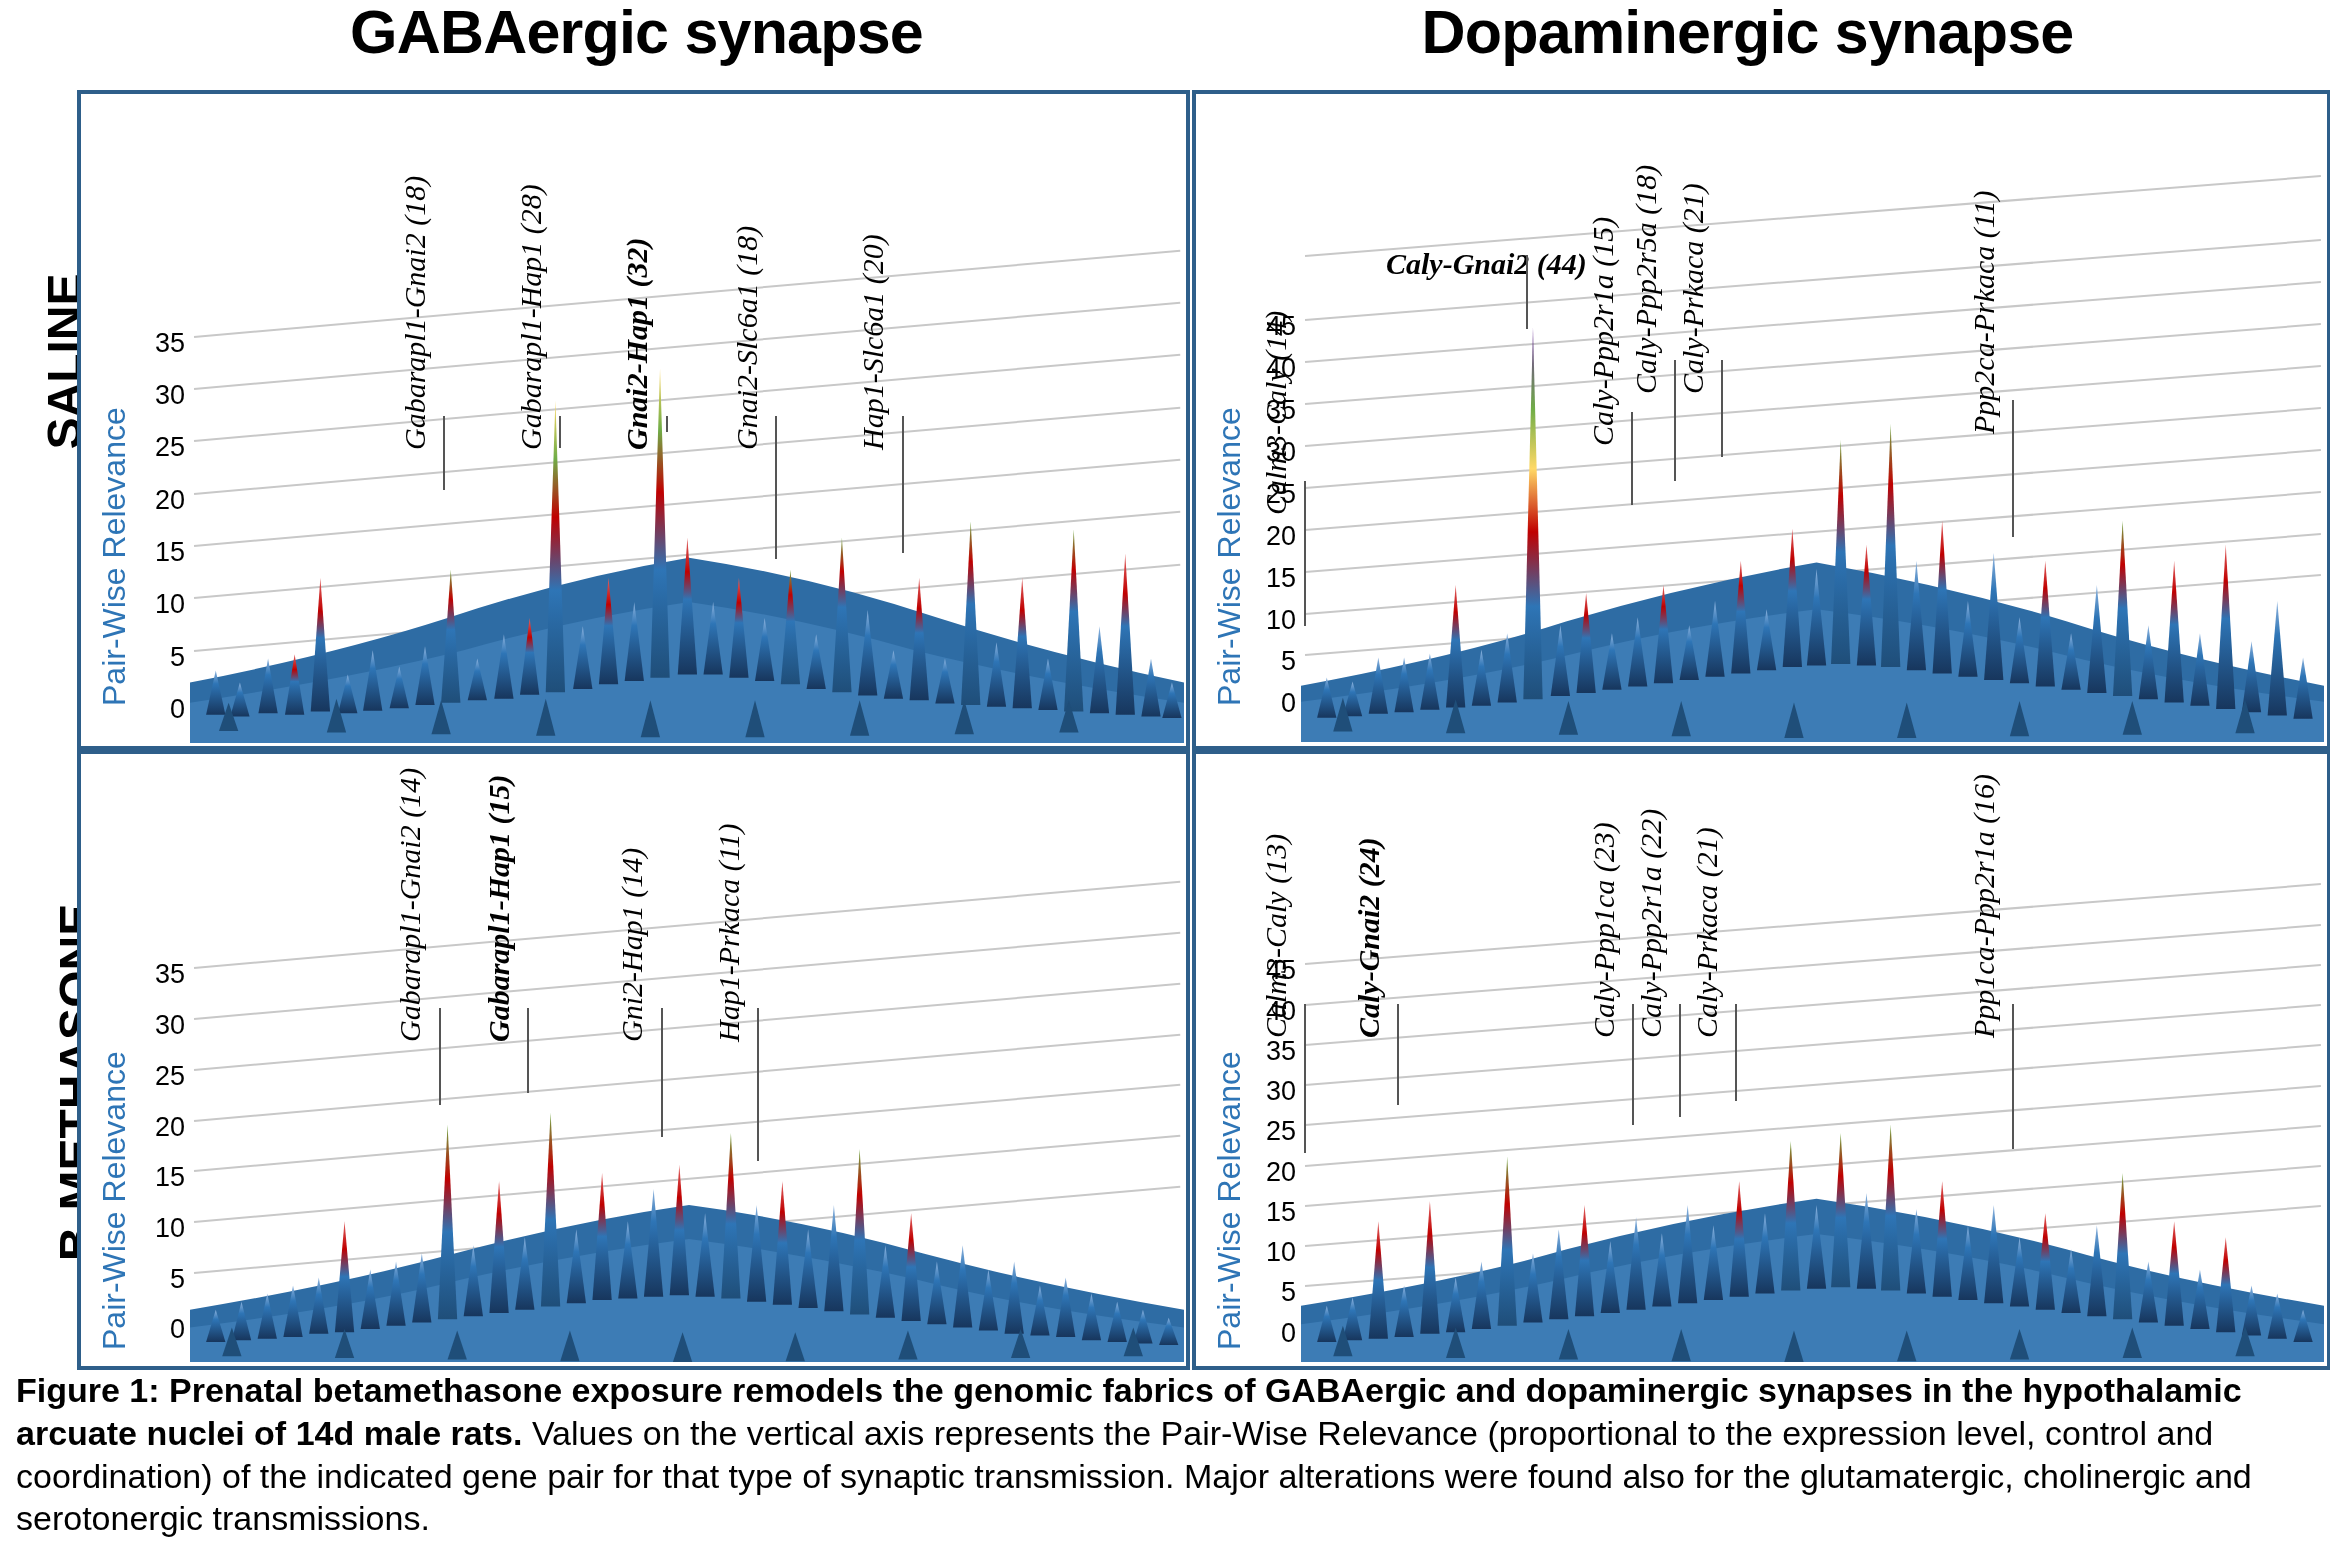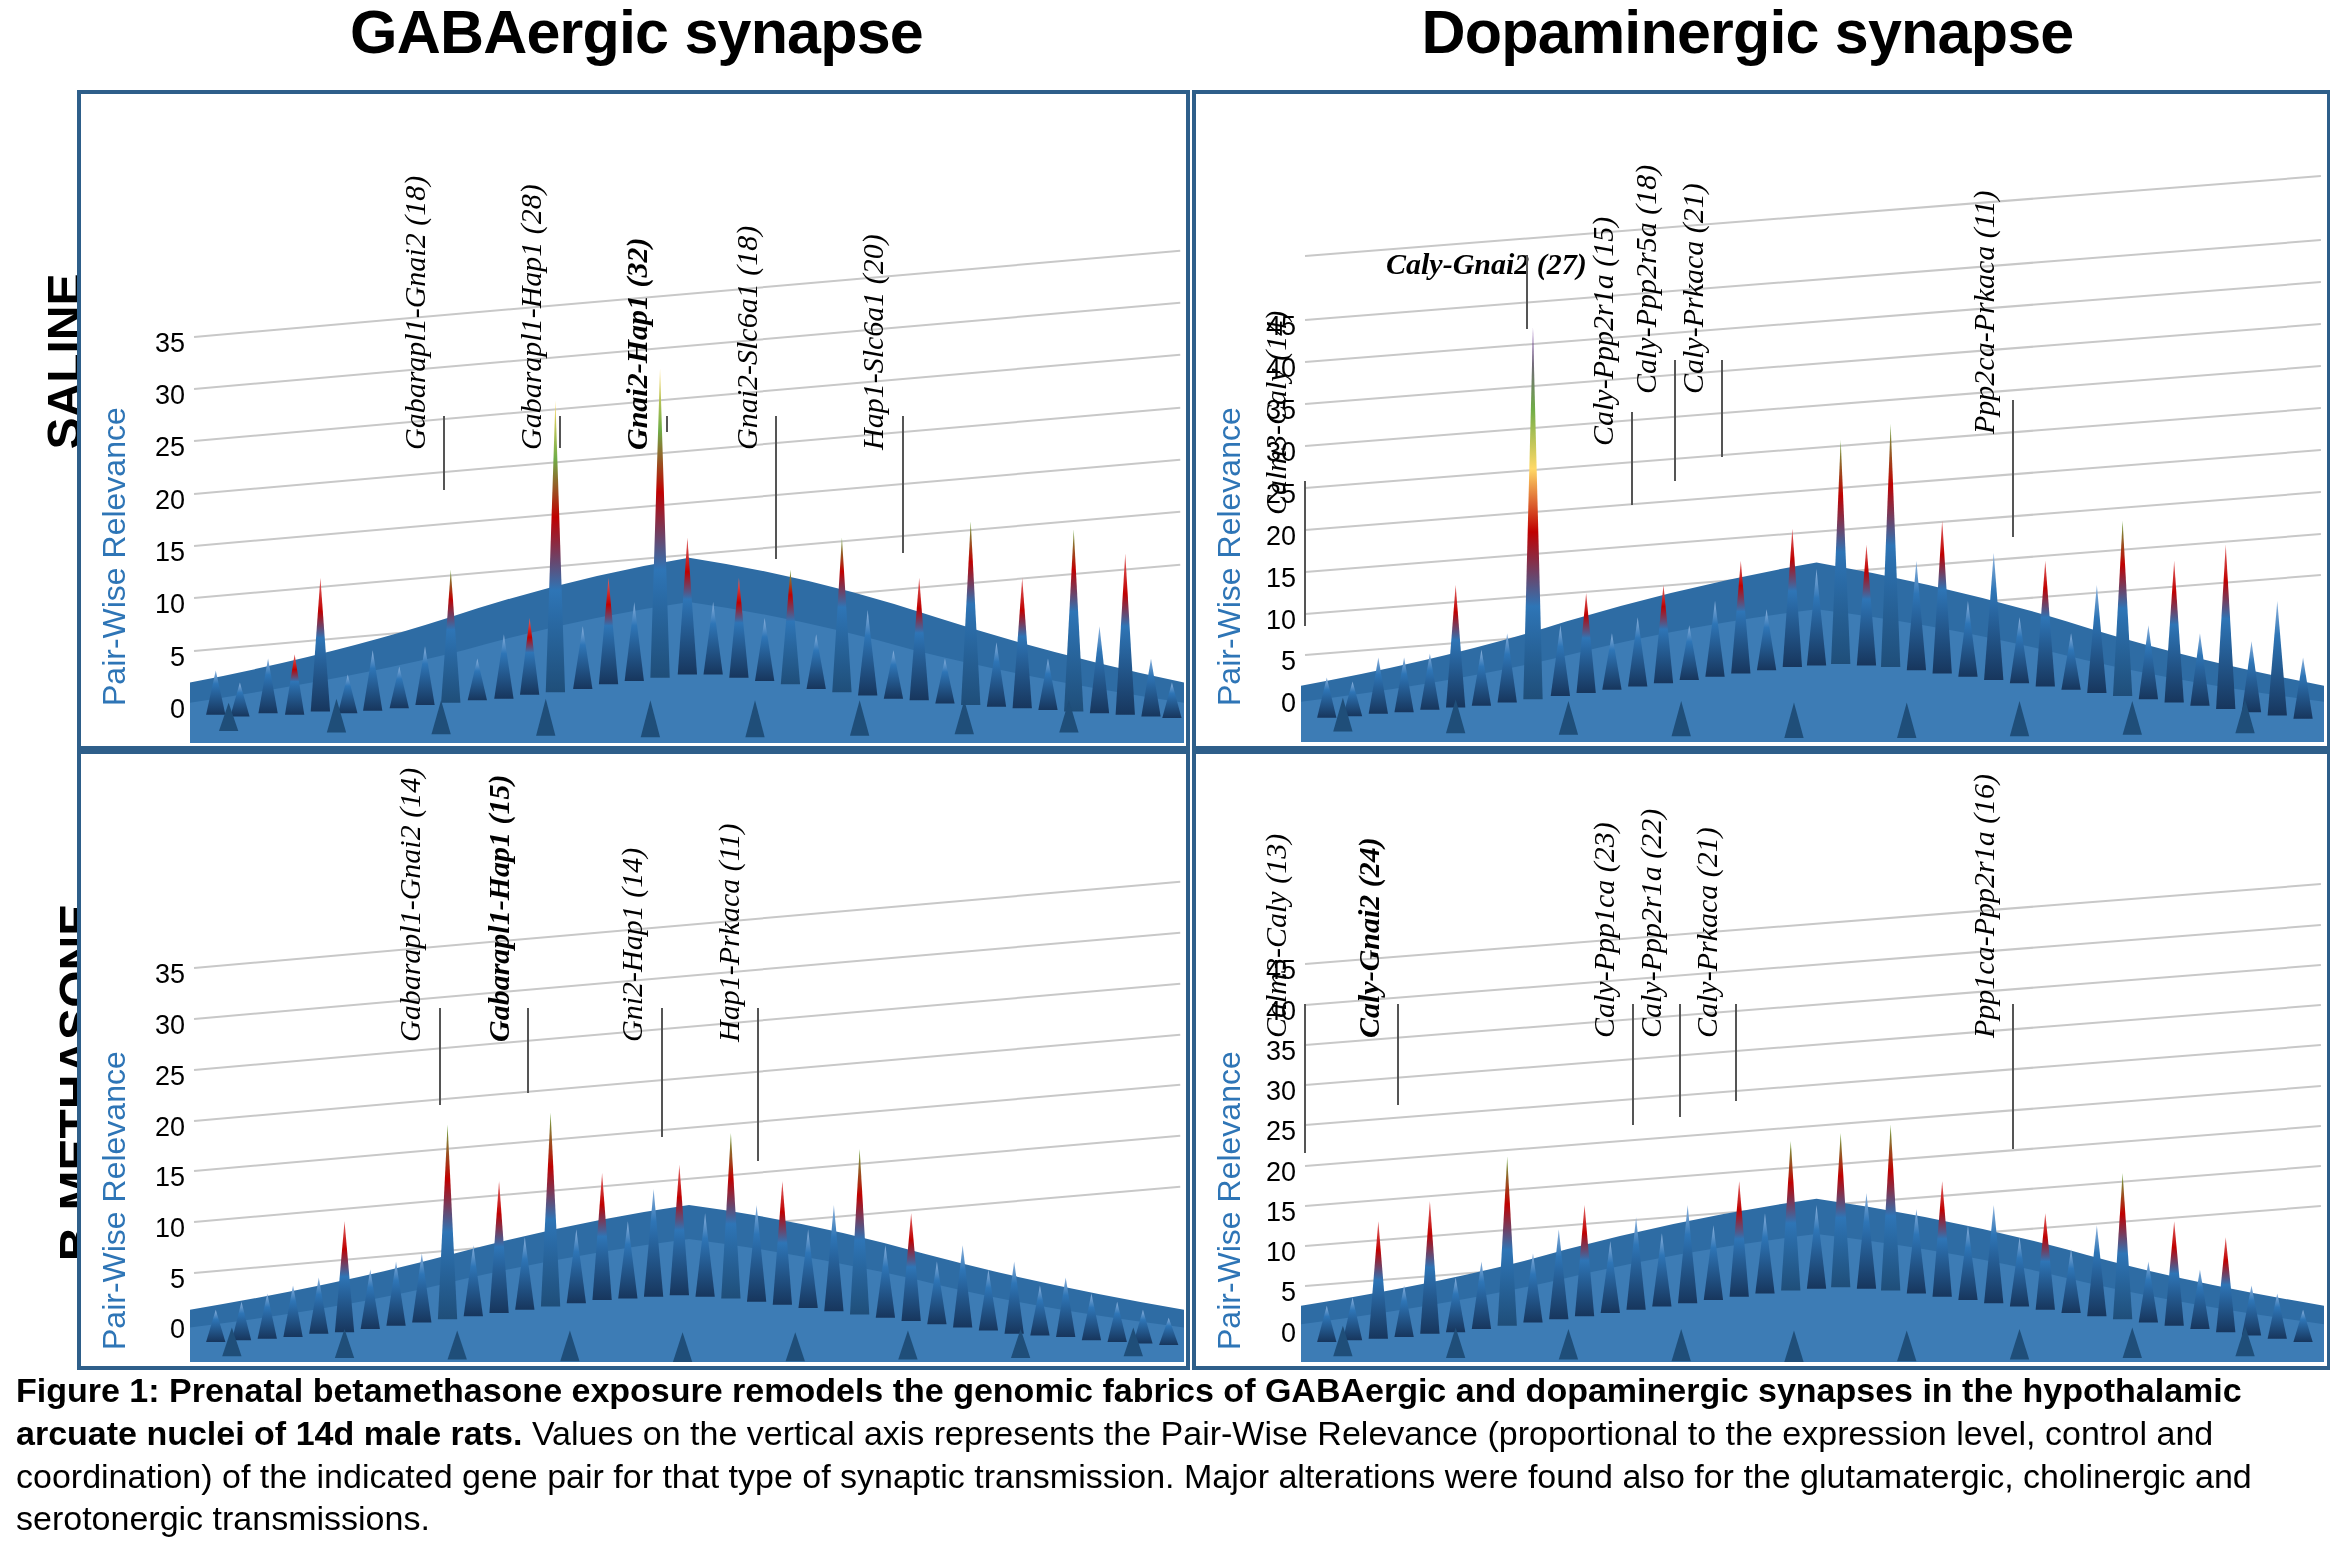--- a/index.html
+++ b/index.html
@@ -305,21 +305,21 @@
           <polygon points="880,568 892,524 904,568" fill="#1f4e79"></polygon>
           <polygon points="1020,566 1032,524 1044,566" fill="#1f4e79"></polygon>
           <polygon points="1160,564 1172,522 1184,564" fill="#1f4e79"></polygon>
         </g>
       </svg>
     </div>
 
     <div class="peaklab" style="left:97px;top:387px;">Calm3-Caly (14)</div>
     <div class="leader" style="left:108px;top:387px;height:145px;"></div>
 
-    <div class="peaklab bold" style="left:190px;top:153px;transform:none;">Caly-Gnai2 (27)</div>
+    <div class="peaklab bold" style="left:190px;top:153px;transform:none;">Caly-Gnai2 (44)</div>
     <div class="leader" style="left:330px;top:161px;height:74px;"></div>
 
     <div class="peaklab" style="left:424px;top:318px;">Caly-Ppp2r1a (15)</div>
     <div class="leader" style="left:435px;top:318px;height:93px;"></div>
 
     <div class="peaklab" style="left:467px;top:266px;">Caly-Ppp2r5a (18)</div>
     <div class="leader" style="left:478px;top:266px;height:121px;"></div>
 
     <div class="peaklab" style="left:514px;top:266px;">Caly-Prkaca (21)</div>
     <div class="leader" style="left:525px;top:266px;height:97px;"></div>

